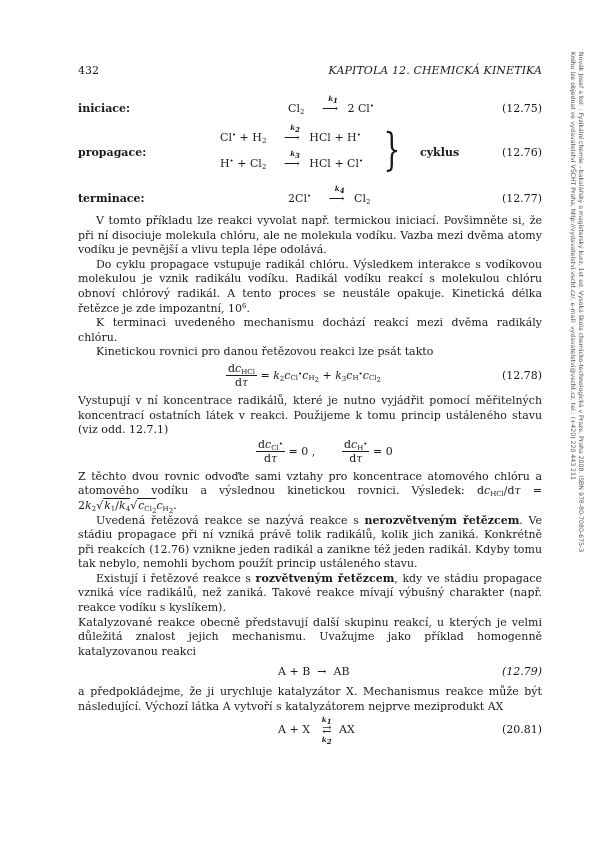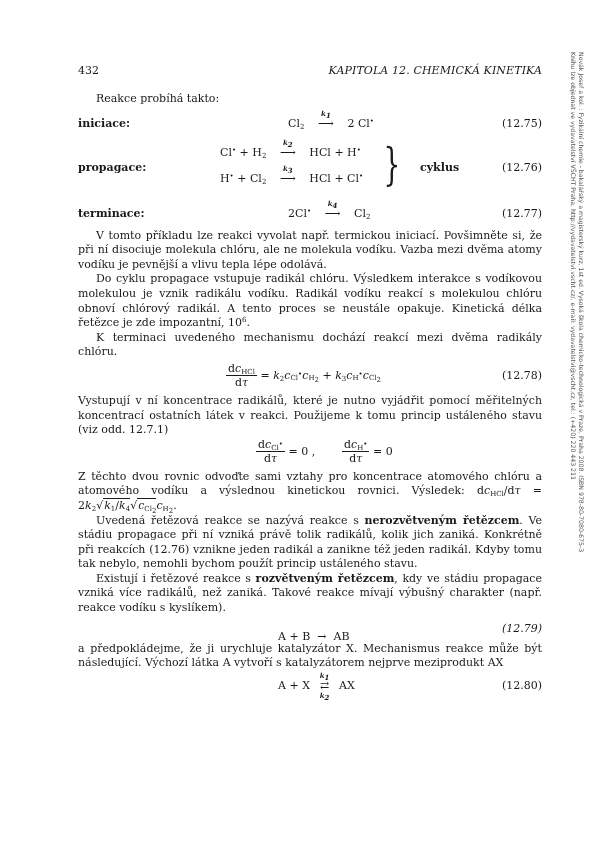--- a/index.html
+++ b/index.html
@@ -13,21 +13,21 @@
   .body { position: absolute; left: 78px; top: 92px; width: 464px; font-size: 11px; line-height: 14.6px;
           text-align: justify; }
   .p { margin: 0; }
   .ind { text-indent: 18px; }
   .eqrow { position: relative; height: 24px; }
   .eqnum { position: absolute; right: 0; }
   .lbl { position: absolute; font-weight: bold; text-align: left; }
   .eq { position: absolute; white-space: nowrap; }
   sub { font-size: 7px; vertical-align: -2px; line-height: 0; }
   sup { font-size: 7px; vertical-align: 4px; line-height: 0; }
-  .arr { display: inline-block; position: relative; width: 24px; text-align: center; margin: 0 6px; }
+  .arr { display: inline-block; position: relative; width: 24px; text-align: right; margin: 0 6px; }
   .arr .k { position: absolute; top: -7px; left: 0; width: 100%; font-size: 7px; font-style: italic; font-weight: bold; line-height: 7px; }
   .i { font-style: italic; }
   .frac { display: inline-block; vertical-align: middle; text-align: center; }
   .frac .n { display: block; border-bottom: 0.8px solid #1a1a1a; padding: 0 2px; line-height: 13px; }
   .frac .d { display: block; line-height: 13px; }
   .brace { position: absolute; font-size: 44px; line-height: 44px; font-family: "DejaVu Serif", serif; transform: scaleX(0.6); }
   .b { font-weight: bold; }
   .sec { font-size: 14px; font-weight: bold; margin: 14px 0 8px 0; }
   .sec .t { font-style: italic; margin-left: 24px; }
   .sqrt { border-top: 0.8px solid #1a1a1a; padding-left: 1px; }
@@ -40,21 +40,20 @@
 <body>
 
 <div class="page">
 
   <div class="hdr">
     <span class="num">432</span>
     <span class="chap">KAPITOLA 12.  CHEMICKÁ KINETIKA</span>
   </div>
 
   <div class="body">
-    <p class="p ind">Reakce probíhá takto:</p>
 
     <div class="eqrow" style="height:26px; margin-top:6px;">
       <span class="lbl" style="left:0; width:125px; top:4px;">iniciace:</span>
       <span class="eq" style="left:210px; top:4px;">
         <span>Cl</span><sub>2</sub>
         <span class="arr"><span class="k"><span>k</span><sub>1</sub></span>⟶</span>
         <span>2 Cl</span><sup>•</sup>
       </span>
       <span class="eqnum" style="top:4px;">(12.75)</span>
     </div>
@@ -82,20 +81,21 @@
         <span>2Cl</span><sup>•</sup>
         <span class="arr"><span class="k"><span>k</span><sub>4</sub></span>⟶</span>
         <span>Cl</span><sub>2</sub>
       </span>
       <span class="eqnum" style="top:6px;margin-left:35px;">(12.77)</span>
     </div>
 
     <p class="p ind">V tomto příkladu lze reakci vyvolat např. termickou iniciací. Povšimněte si, že při ní disociuje molekula chlóru, ale ne molekula vodíku. Vazba mezi dvěma atomy vodíku je pevnější a vlivu tepla lépe odolává.</p>
     <p class="p ind"><span>Do cyklu propagace vstupuje radikál chlóru. Výsledkem interakce s vodíkovou molekulou je vznik radikálu vodíku. Radikál vodíku reakcí s molekulou chlóru obnoví chlórový radikál. A tento proces se neustále opakuje. Kinetická délka řetězce je zde impozantní, 10</span><sup>6</sup><span>.</span></p>
     <p class="p ind">K terminaci uvedeného mechanismu dochází reakcí mezi dvěma radikály chlóru.</p>
+    <p class="p ind">Kinetickou rovnici pro danou řetězovou reakci lze psát takto</p>
 
     <div class="eqrow" style="height:34px;">
       <span class="eq" style="left:148px; top:2px;">
         <span class="frac"><span class="n">d<span class="i">c</span><sub>HCl</sub></span><span class="d">d<span class="i">τ</span></span></span>
         = <span class="i">k</span><sub>2</sub><span class="i">c</span><sub>Cl<sup>•</sup></sub><span class="i">c</span><sub>H<sub>2</sub></sub> + <span class="i">k</span><sub>3</sub><span class="i">c</span><sub>H<sup>•</sup></sub><span class="i">c</span><sub>Cl<sub>2</sub></sub>
       </span>
       <span class="eqnum" style="top:9px;">(12.78)</span>
     </div>
 
     <p class="p">Vystupují v ní koncentrace radikálů, které je nutno vyjádřit pomocí měřitelných koncentrací ostatních látek v reakci. Použijeme k tomu princip ustáleného stavu (viz odd. 12.7.1)</p>
@@ -109,37 +109,38 @@
         <span class="frac"><span class="n">d<span class="i">c</span><sub>H<sup>•</sup></sub></span><span class="d">d<span class="i">τ</span></span></span>
         <span>= 0</span>
       </span>
     </div>
 
     <p class="p"><span>Z těchto dvou rovnic odvoďte sami vztahy pro koncentrace atomového chlóru a atomového vodíku a výslednou kinetickou rovnici. Výsledek: </span><span>d<span class="i">c</span><sub>HCl</sub>/d<span class="i">τ</span> = 2<span class="i">k</span><sub>2</sub>√<span class="sqrt"><span class="i">k</span><sub>1</sub>/<span class="i">k</span><sub>4</sub></span>√<span class="sqrt"><span class="i">c</span><sub>Cl<sub>2</sub></sub></span><span class="i">c</span><sub>H<sub>2</sub></sub>.</span></p>
     <p class="p ind"><span>Uvedená řetězová reakce se nazývá reakce s </span><span class="b">nerozvětveným řetězcem</span><span>. Ve stádiu propagace při ní vzniká právě tolik radikálů, kolik jich zaniká. Konkrétně při reakcích (12.76) vznikne jeden radikál a zanikne též jeden radikál. Kdyby tomu tak nebylo, nemohli bychom použít princip ustáleného stavu.</span></p>
     <p class="p ind"><span>Existují i řetězové reakce s </span><span class="b">rozvětveným řetězcem</span><span>, kdy ve stádiu propagace vzniká více radikálů, než zaniká. Takové reakce mívají výbušný charakter (např. reakce vodíku s kyslíkem).</span></p>
 
 
+    <p class="p">Katalyzované reakce obecně představují další skupinu reakcí, u kterých je velmi důležitá znalost jejich mechanismu. Uvažujme jako příklad homogenně katalyzovanou reakci</p>
 
     <div class="eqrow" style="height:26px;">
-      <span class="eq" style="left:200px; top:14px; white-space:pre;">A + B  →  AB</span>
+      <span class="eq" style="left:200px; top:6px; white-space:pre;">A + B  →  AB</span>
       <span class="eqnum" style="top:6px;font-style:italic;">(12.79)</span>
     </div>
 
     <p class="p">a předpokládejme, že ji urychluje katalyzátor X. Mechanismus reakce může být následující. Výchozí látka A vytvoří s katalyzátorem nejprve meziprodukt AX</p>
 
     <div class="eqrow" style="height:30px;">
       <span class="eq" style="left:200px; top:8px;">
         <span>A + X</span>
         <span class="arr" style="width:14px; margin:0 4px;">
           <span class="k" style="top:-7px;"><span>k</span><sub>1</sub></span>⇄<span class="k" style="top:13px;"><span>k</span><sub>2</sub></span>
         </span>
         <span>AX</span>
       </span>
-      <span class="eqnum" style="top:8px;">(12.80)</span>
+      <span class="eqnum" style="top:8px;">(20.81)</span>
     </div>
   </div>
 
   <div class="side">
     <div>Novák Josef a kol. : Fyzikální chemie - bakalářský a magisterský kurz, 1st ed. Vysoká škola chemicko-technologická v Praze, Praha 2008. ISBN 978-80-7080-675-3</div>
     <div>Knihu lze objednat ve vydavatelství VŠCHT Praha, http://vydavatelstvi.vscht.cz/, e-mail: vydavatelstvi@vscht.cz, tel.: (+420) 220 443 211</div>
   </div>
 </div>
 
 </body></html>

